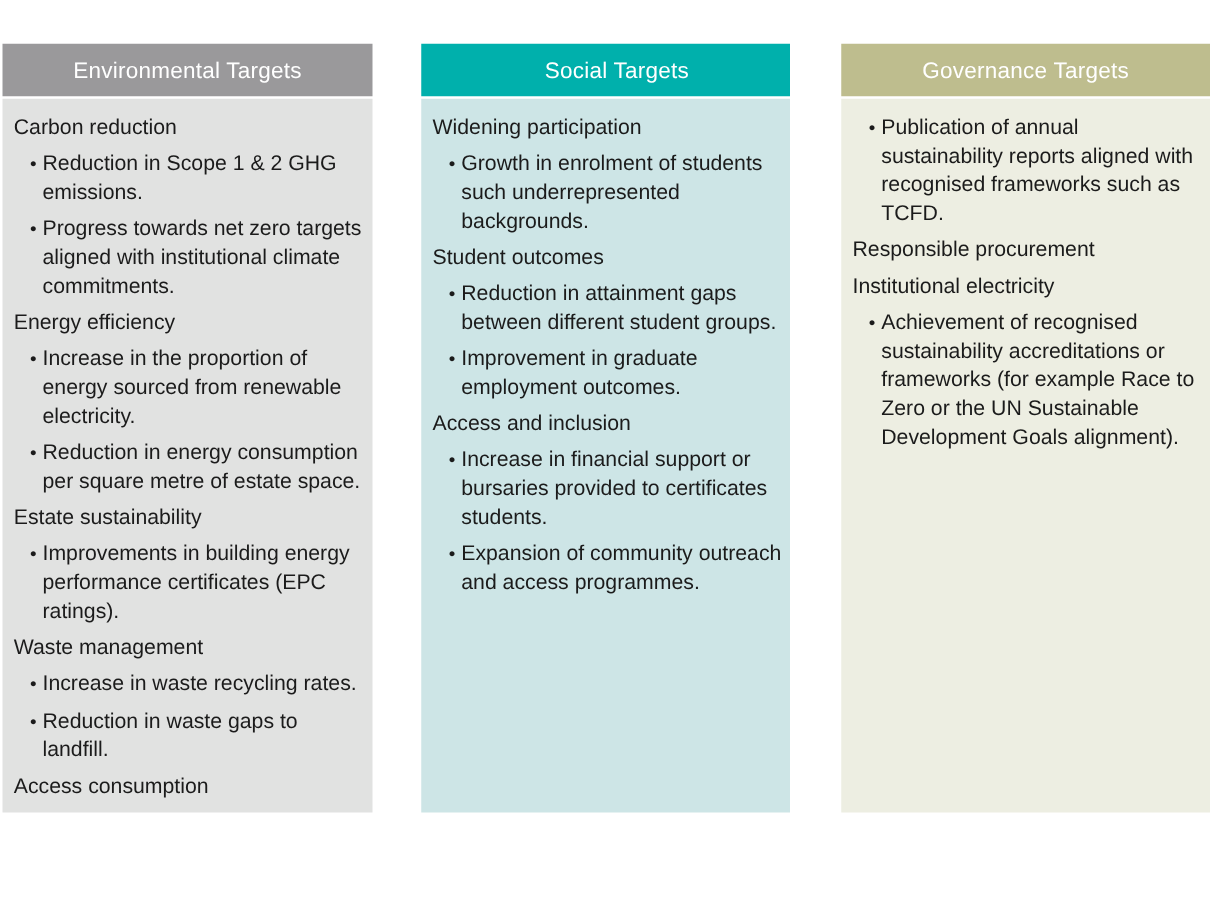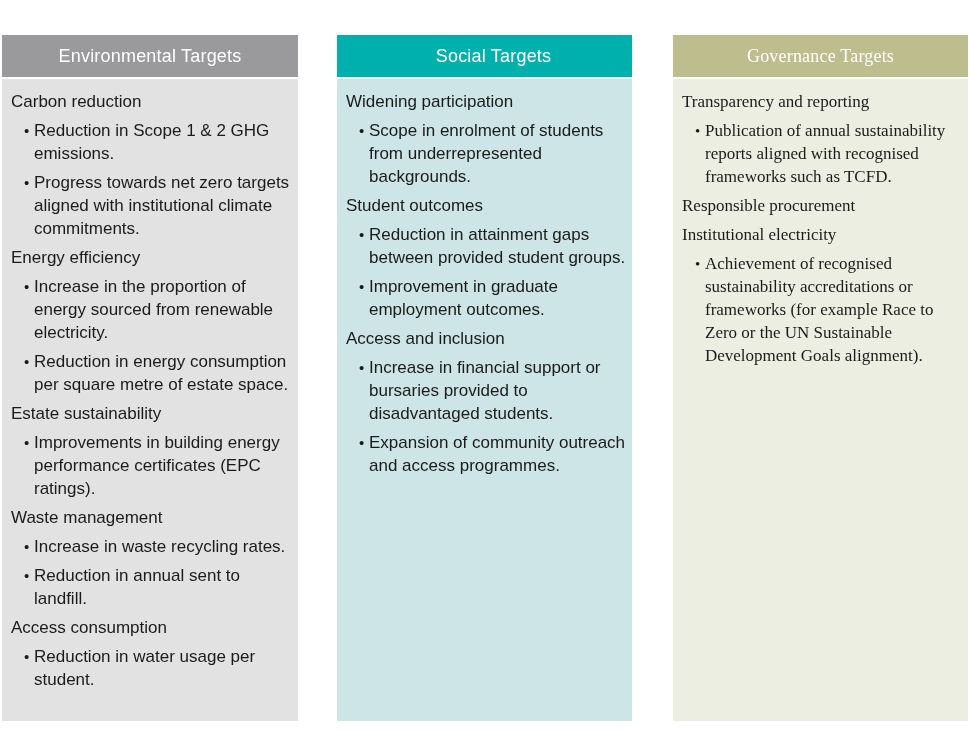--- a/index.html
+++ b/index.html
@@ -8,33 +8,33 @@
     width: 969px;
     height: 731px;
     background: #ffffff;
     font-family: "Liberation Sans", sans-serif;
     color: #1b1b1b;
     overflow: hidden;
   }
   .col { position: absolute; top: 16px; margin-top: 19px; }
   .col-0 { left: 2px;   width: 296px; }
   .col-1 { left: 337px; width: 295px; }
-  .col-2 { left: 673px; width: 295px; font-family: Liberation Serif, serif; }
+  .col-2 { left: 673px; width: 295px; }
   .col-header {
     height: 42px;
     display: flex;
     align-items: center;
     justify-content: center;
     color: #ffffff;
     font-size: 18px;
     letter-spacing: 0.2px;
   }
   .col-body {
     margin-top: 2px;
-    height: 642px;
+    height: 571px;
     box-sizing: border-box;
     padding: 11px 5px 0 8px;
     font-size: 17px;
     line-height: 23px;
     overflow: hidden;
   }
   .section-title { margin: 0 0 6px 1px; }
   .bullet {
     display: flex;
     margin: 0 0 6px 14px;
@@ -87,21 +87,21 @@
       </div>
 
       <div class="section">
         <div class="section-title">Waste management</div>
         <div class="bullet">
           <span class="dot"></span>
           <span class="bullet-text">Increase in waste recycling rates.</span>
         </div>
         <div class="bullet">
           <span class="dot"></span>
-          <span class="bullet-text">Reduction in annual sent to landfill.</span>
+          <span class="bullet-text">Reduction in waste gaps to landfill.</span>
         </div>
       </div>
 
       <div class="section">
         <div class="section-title">Access consumption</div>
         <div class="bullet">
           <span class="dot"></span>
           <span class="bullet-text">Reduction in water usage per student.</span>
         </div>
       </div>
@@ -112,59 +112,58 @@
   <section class="col col-1">
     <header class="col-header" style="background: rgb(0, 176, 172); color: rgb(255, 255, 255); padding-left: 18px;">
       <span>Social Targets</span>
     </header>
     <div class="col-body" style="background: rgb(205, 229, 230);">
 
       <div class="section">
         <div class="section-title">Widening participation</div>
         <div class="bullet">
           <span class="dot"></span>
-          <span class="bullet-text">Scope in enrolment of students from underrepresented backgrounds.</span>
+          <span class="bullet-text">Growth in enrolment of students such underrepresented backgrounds.</span>
         </div>
       </div>
 
       <div class="section">
         <div class="section-title">Student outcomes</div>
         <div class="bullet">
           <span class="dot"></span>
-          <span class="bullet-text">Reduction in attainment gaps between provided student groups.</span>
+          <span class="bullet-text">Reduction in attainment gaps between different student groups.</span>
         </div>
         <div class="bullet">
           <span class="dot"></span>
           <span class="bullet-text">Improvement in graduate employment outcomes.</span>
         </div>
       </div>
 
       <div class="section">
         <div class="section-title">Access and inclusion</div>
         <div class="bullet">
           <span class="dot"></span>
-          <span class="bullet-text">Increase in financial support or bursaries provided to disadvantaged students.</span>
+          <span class="bullet-text">Increase in financial support or bursaries provided to certificates students.</span>
         </div>
         <div class="bullet">
           <span class="dot"></span>
           <span class="bullet-text">Expansion of community outreach and access programmes.</span>
         </div>
       </div>
 
     </div>
   </section>
 
   <section class="col col-2">
     <header class="col-header" style="background: rgb(190, 189, 142); color: rgb(255, 255, 255);">
       <span>Governance Targets</span>
     </header>
     <div class="col-body" style="background: rgb(237, 238, 226);">
 
       <div class="section">
-        <div class="section-title">Transparency and reporting</div>
         <div class="bullet">
           <span class="dot"></span>
           <span class="bullet-text">Publication of annual sustainability reports aligned with recognised frameworks such as TCFD.</span>
         </div>
       </div>
 
       <div class="section">
         <div class="section-title">Responsible procurement</div>
       </div>
 

